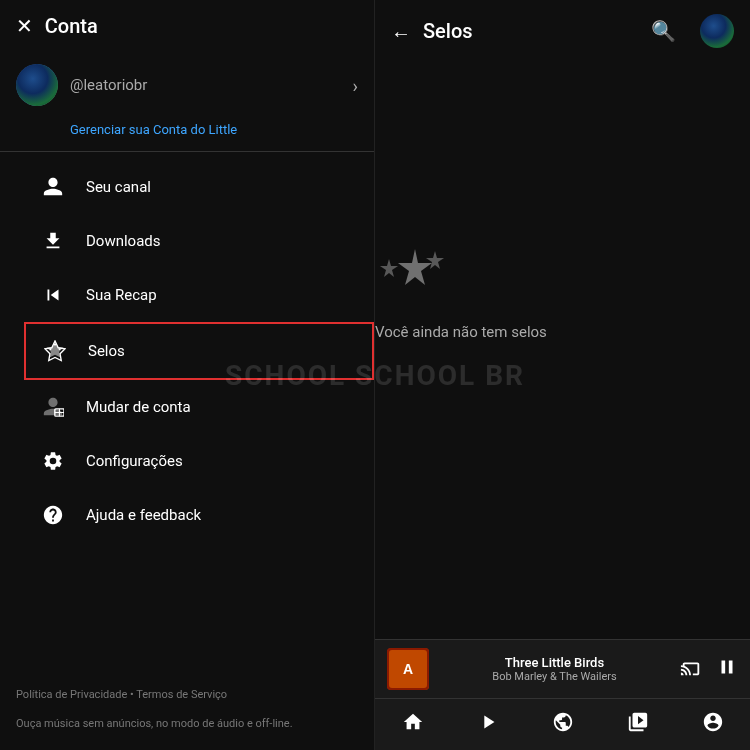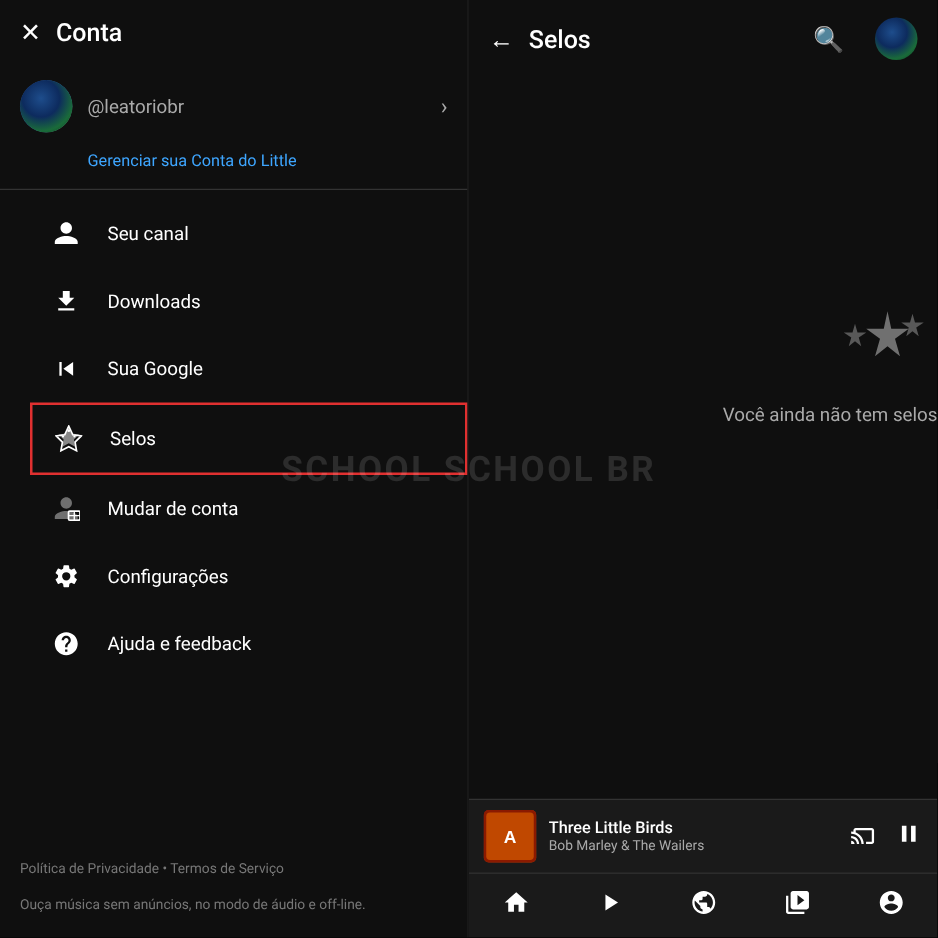--- a/index.html
+++ b/index.html
@@ -199,21 +199,21 @@
       height: 34px;
       border-radius: 50%;
       background: radial-gradient(circle at 40% 35%, #1e4d8c 0%, #0d2b5e 40%, #1a6b3a 70%, #0a3d1f 100%);
       cursor: pointer;
     }
 
     .empty-state {
       flex: 1;
       display: flex;
       flex-direction: column;
-      align-items: flex-end;
+      align-items: flex-start;
       justify-content: center;
       padding-bottom: 120px;
     }
 
     .stars-icon {
       font-size: 48px;
       color: #aaa;
     }
 
     .empty-text {
@@ -255,20 +255,21 @@
       display: flex;
       align-items: center;
       justify-content: center;
       font-size: 8px;
       color: #fff;
       font-weight: bold;
     }
 
     .track-info {
       flex: 1;
+      text-align: center;
     }
 
     .track-title {
       font-size: 13px;
       font-weight: 500;
       color: #fff;
     }
 
     .track-artist {
       font-size: 11px;
@@ -352,21 +353,21 @@
     <span class="menu-label">Downloads</span>
   </div>
 
 
   <div class="menu-item">
     <div class="menu-icon">
       <svg viewBox="0 0 24 24">
           <path d="M6 6h2v12H6zm3.5 6 8.5 6V6z"></path>
         </svg>
     </div>
-    <span class="menu-label">Sua Google</span>
+    <span class="menu-label">Sua Recap</span>
   </div>
 
   <div class="menu-item highlighted">
     <div class="menu-icon">
       <svg viewBox="0 0 24 24" fill="white">
         <path d="M12 2L9.5 7.5 3 8.3l4.5 4.4-1.1 6.2L12 16l5.6 2.9-1.1-6.2L21 8.3l-6.5-.8z" opacity="0.5"></path>
         <path d="M12 1L8.5 8.5 1 9.5l5.5 5.4-1.3 7.6L12 19l6.8 3.5-1.3-7.6L23 9.5l-7.5-1z" fill="none" stroke="white" stroke-width="1.5"></path>
         <circle cx="12" cy="5" r="1.2"></circle>
         <circle cx="7" cy="10" r="1"></circle>
         <circle cx="17" cy="10" r="1"></circle>

